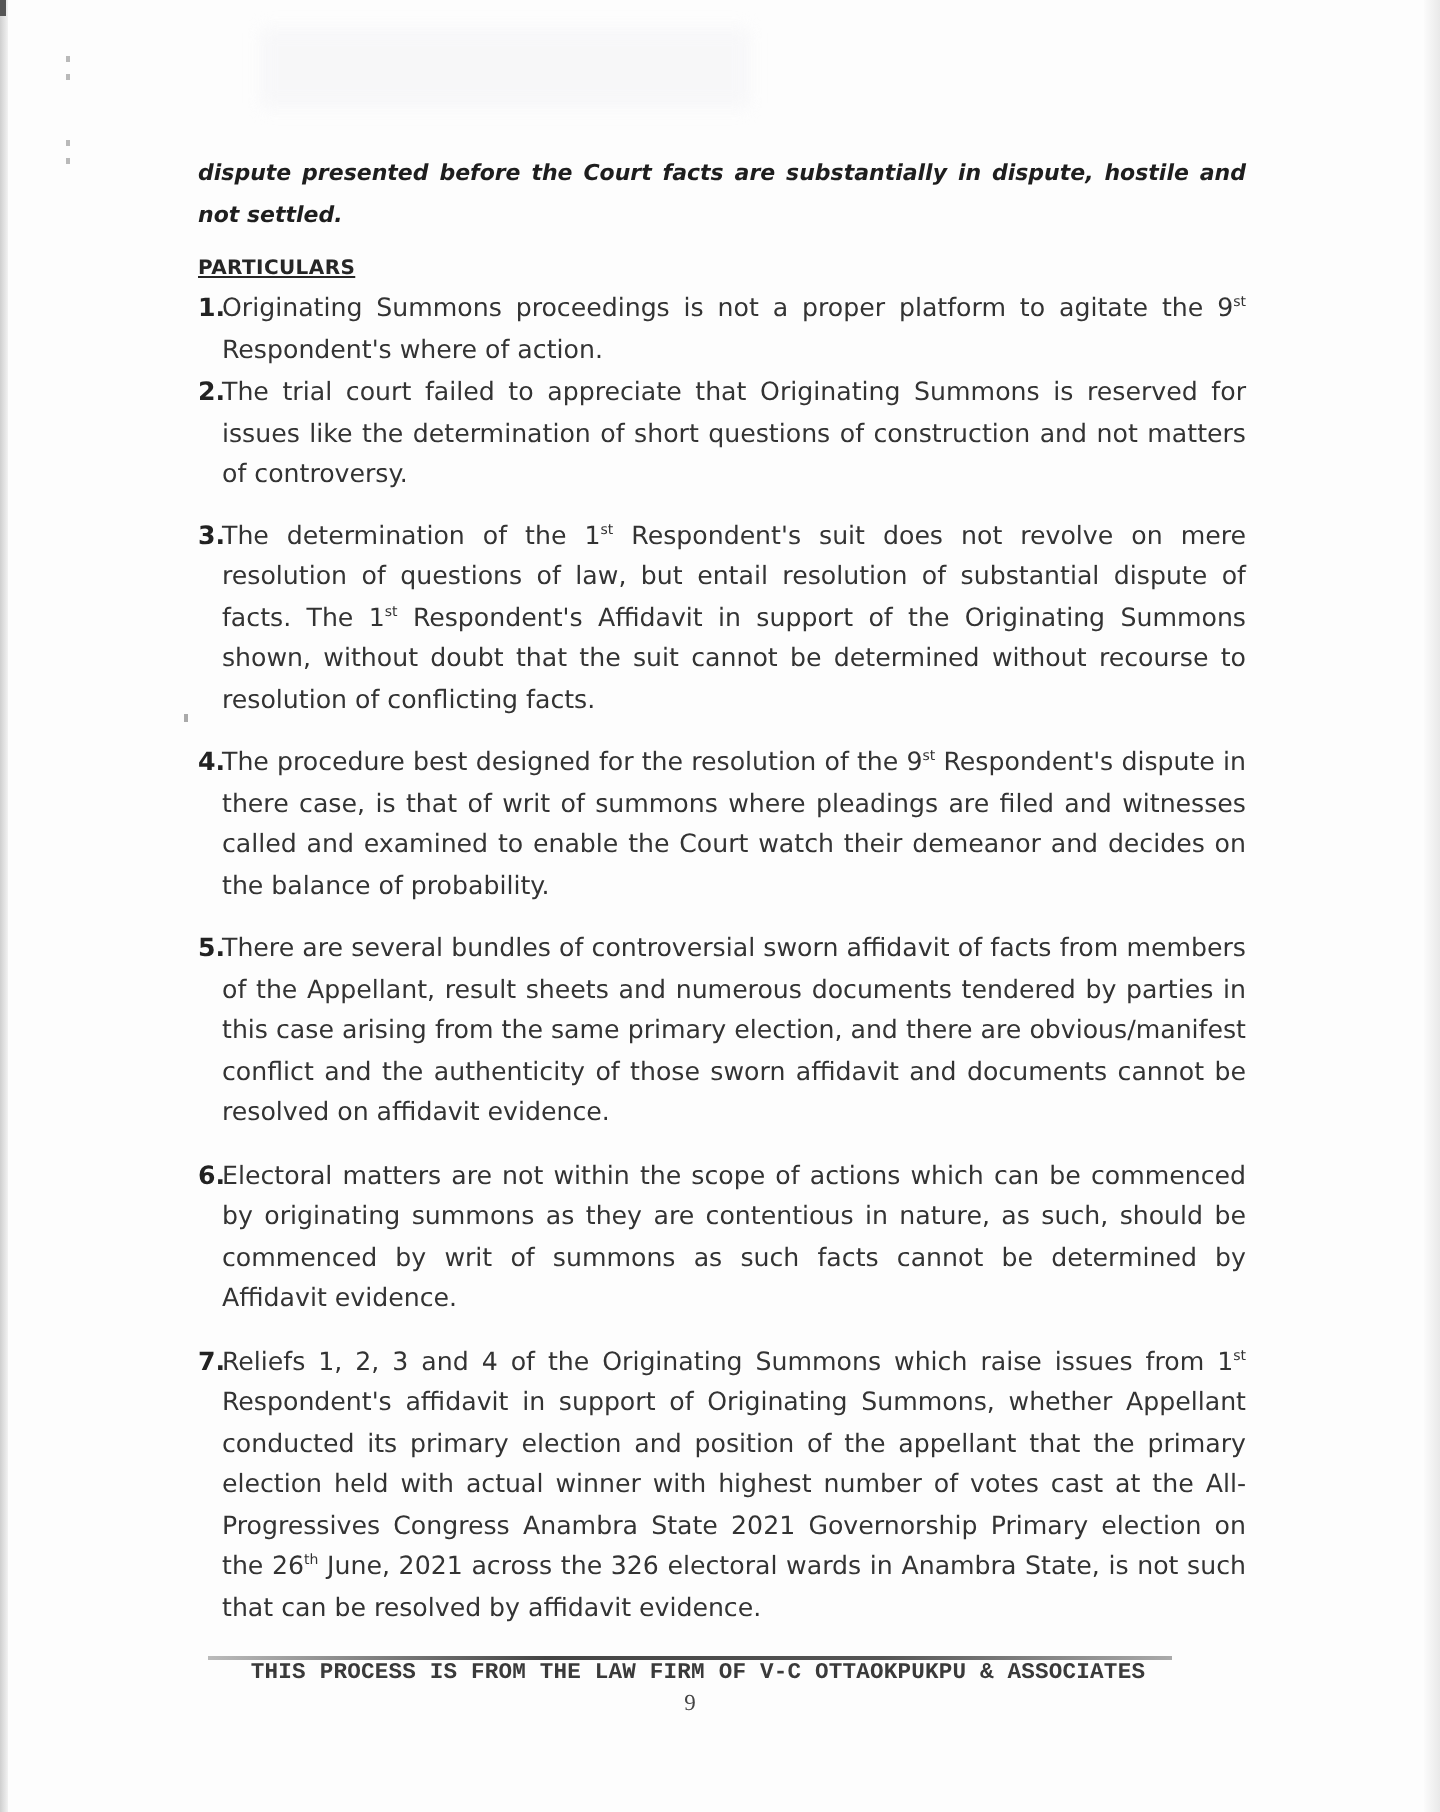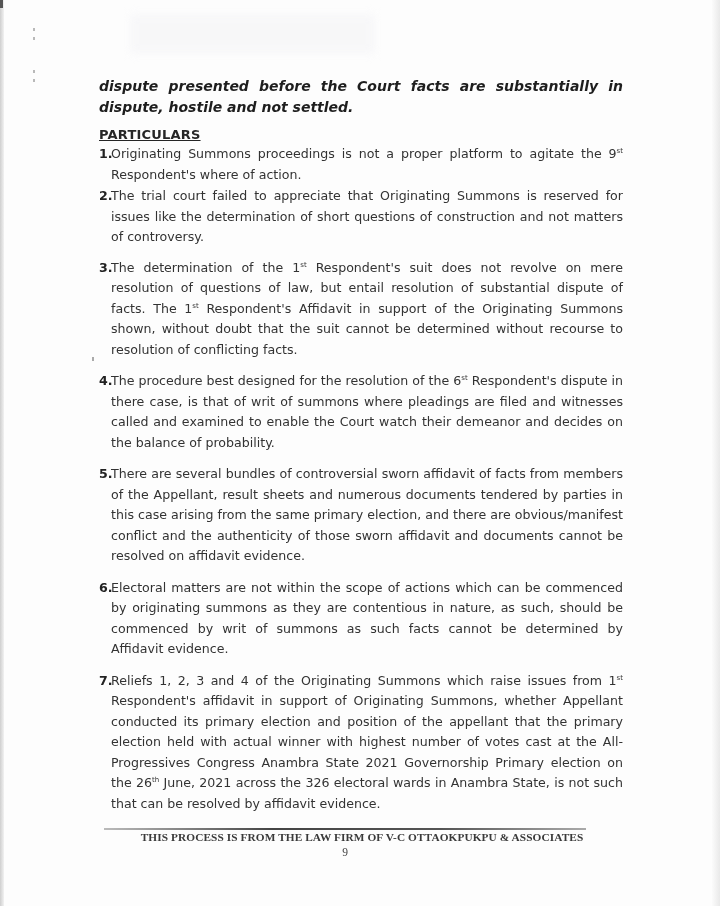--- a/index.html
+++ b/index.html
@@ -56,29 +56,29 @@
     .hole-dots span.gap { margin-top: 30px; }
     .content {
       position: absolute;
       left: 99px;
       top: 76px;
       width: 524px;
     }
     .intro {
       font-weight: bold;
       font-style: italic;
-      font-size: 14px;
+      font-size: 11px;
       line-height: 21px;
       color: #1e1e1e;
       text-align: justify;
       margin: 0;
     }
     .heading {
       font-weight: bold;
-      font-size: 13px;
+      font-size: 10px;
       text-decoration: underline;
       color: #262626;
       margin: 8px 0 0 0;
       line-height: 18px;
       letter-spacing: 0.2px;
     }
     ol.particulars {
       list-style: none;
       margin: 0;
       padding: 0;
@@ -119,25 +119,25 @@
     .footer-rule {
       position: absolute;
       left: 104px;
       top: 828px;
       width: 482px;
       height: 2px;
       background: linear-gradient(to right, #bbb, #444 35%, #555 70%, #aaa);
     }
     .footer-text {
       position: absolute;
-      left: 121px;
+      left: 108px;
       top: 831px;
       width: 482px;
       text-align: center;
-      font-family: Liberation Serif, serif;
+      font-family: Liberation Mono, monospace;
       font-weight: bold;
       font-size: 11.3px;
       color: #3a3a3a;
       letter-spacing: 0.1px;
     }
     .page-number {
       position: absolute;
       left: 104px;
       top: 846px;
       width: 482px;
@@ -174,21 +174,21 @@
     <li class="item-2">
       <span class="num">2.</span>
       <span class="txt">The trial court failed to appreciate that Originating Summons is reserved for issues like the determination of short questions of construction and not matters of controversy.</span>
     </li>
     <li class="item-3">
       <span class="num">3.</span>
       <span class="txt"><span>The determination of the 1</span><sup>st</sup><span> Respondent's suit does not revolve on mere resolution of questions of law, but entail resolution of substantial dispute of facts. The 1</span><sup>st</sup><span> Respondent's Affidavit in support of the Originating Summons shown, without doubt that the suit cannot be determined without recourse to resolution of conflicting facts.</span></span>
     </li>
     <li class="item-4">
       <span class="num">4.</span>
-      <span class="txt"><span>The procedure best designed for the resolution of the 6</span><sup>st</sup><span> Respondent's dispute in there case, is that of writ of summons where pleadings are filed and witnesses called and examined to enable the Court watch their demeanor and decides on the balance of probability.</span></span>
+      <span class="txt"><span>The procedure best designed for the resolution of the 9</span><sup>st</sup><span> Respondent's dispute in there case, is that of writ of summons where pleadings are filed and witnesses called and examined to enable the Court watch their demeanor and decides on the balance of probability.</span></span>
     </li>
     <li class="item-5">
       <span class="num">5.</span>
       <span class="txt">There are several bundles of controversial sworn affidavit of facts from members of the Appellant, result sheets and numerous documents tendered by parties in this case arising from the same primary election, and there are obvious/manifest conflict and the authenticity of those sworn affidavit and documents cannot be resolved on affidavit evidence.</span>
     </li>
     <li class="item-6">
       <span class="num">6.</span>
       <span class="txt">Electoral matters are not within the scope of actions which can be commenced by originating summons as they are contentious in nature, as such, should be commenced by writ of summons as such facts cannot be determined by Affidavit evidence.</span>
     </li>
     <li class="item-7">

